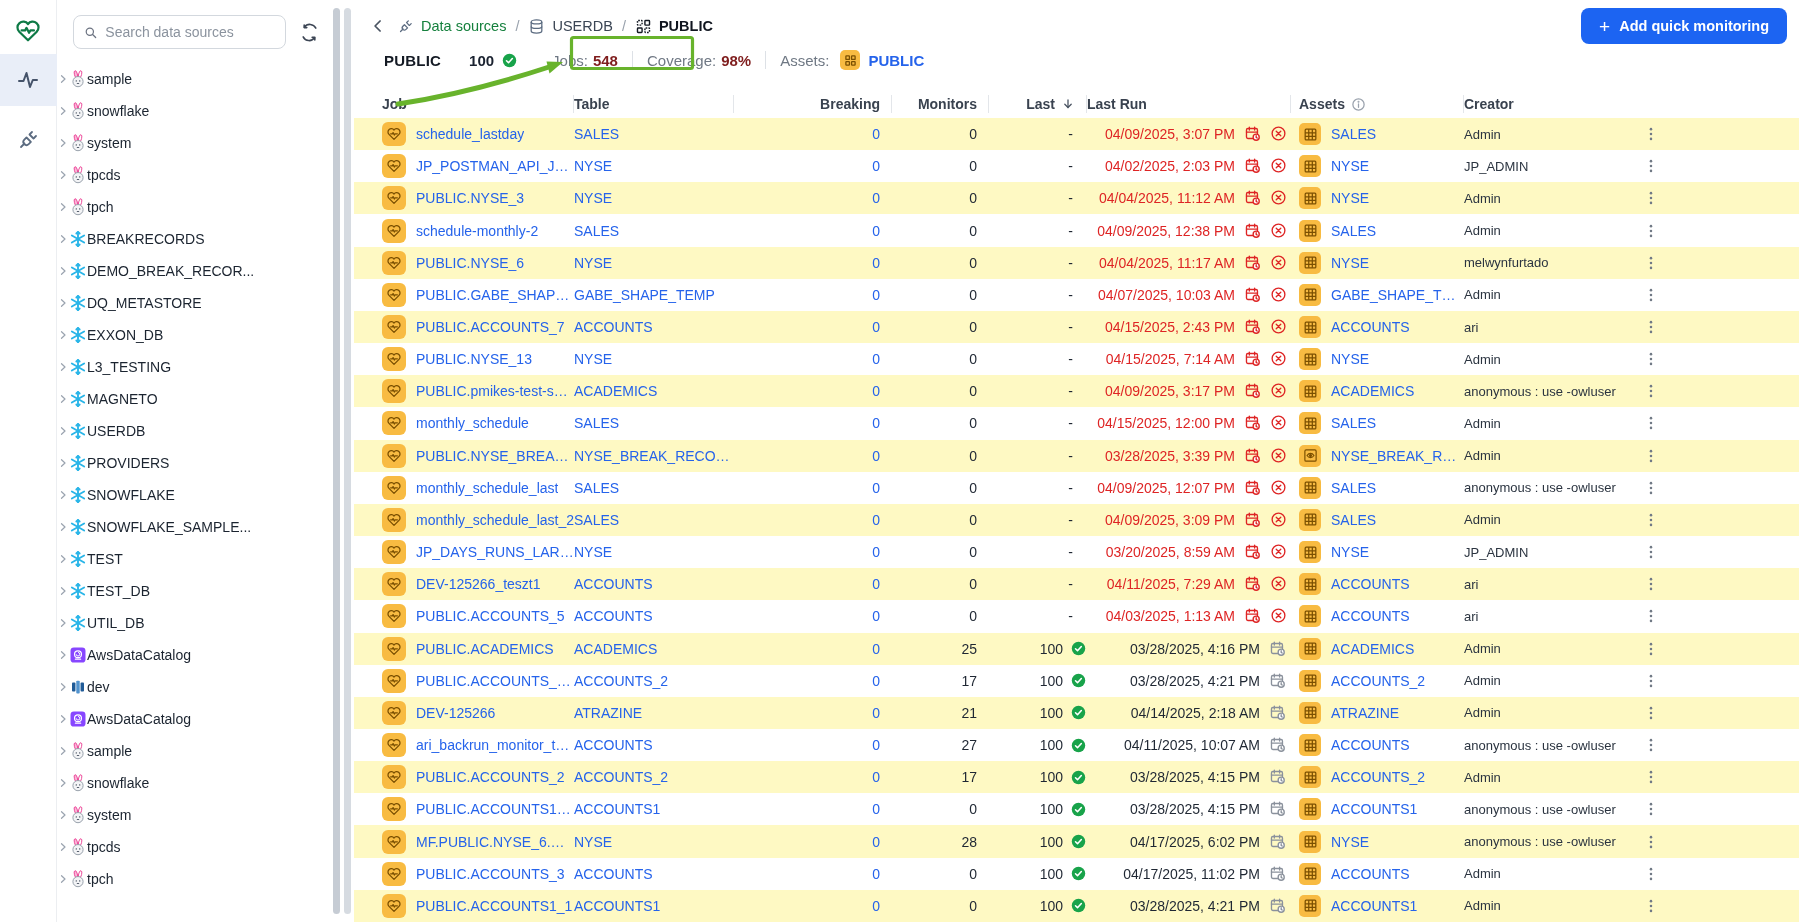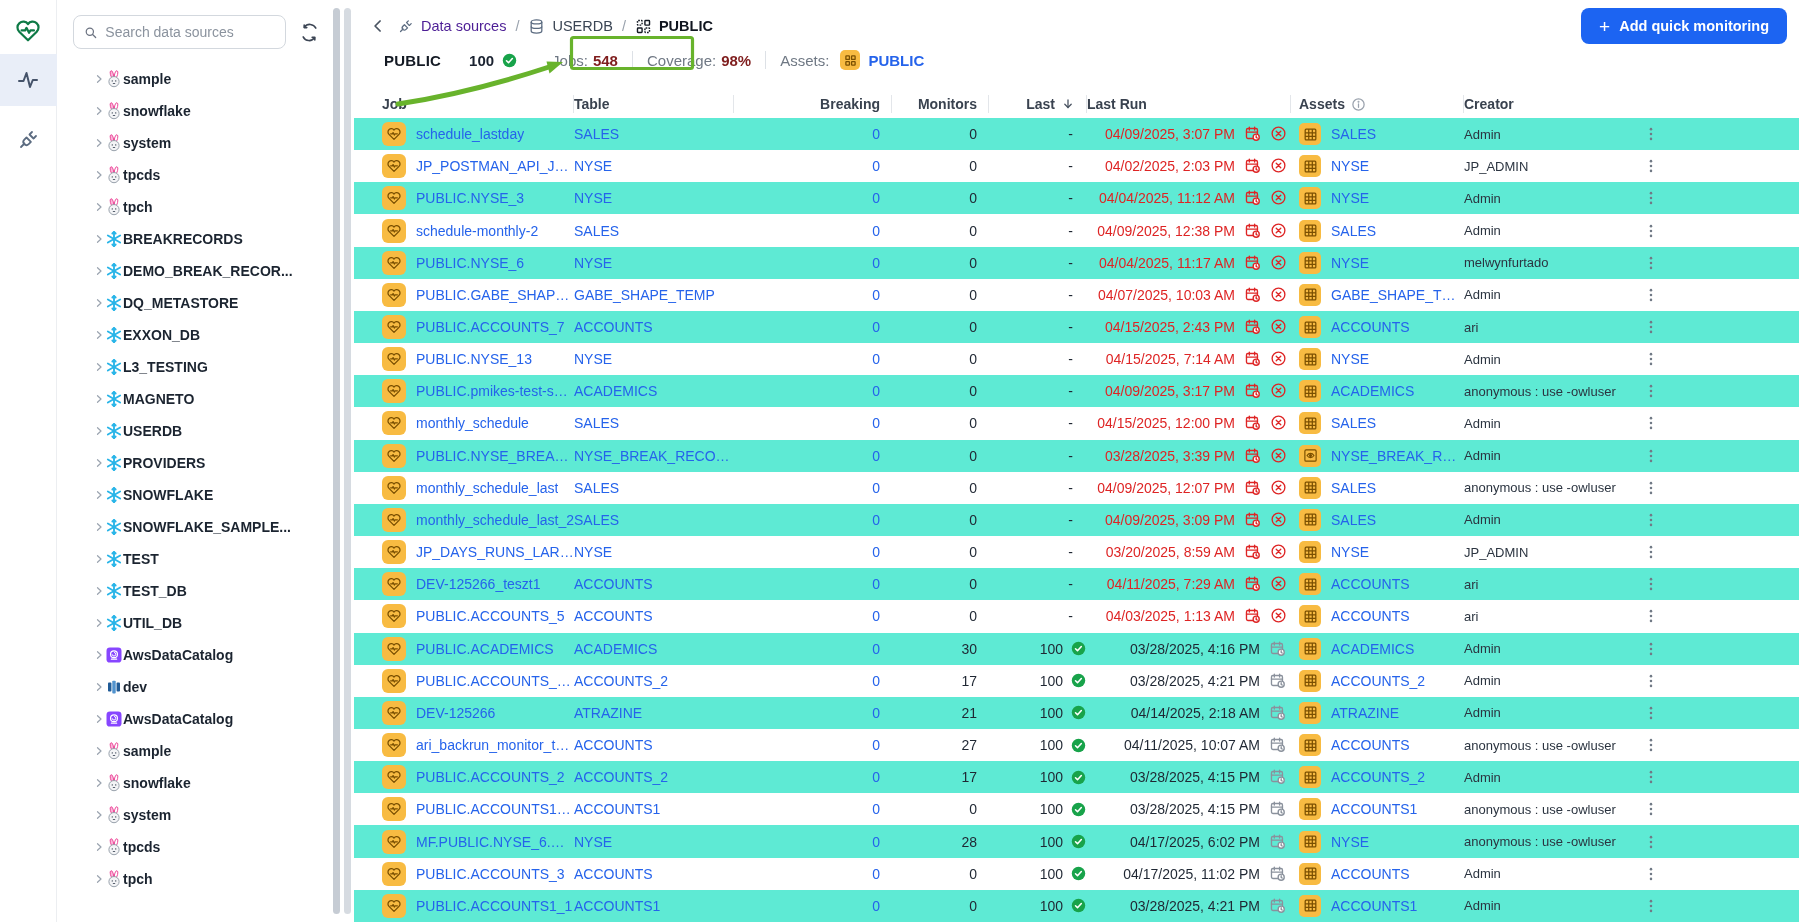--- a/index.html
+++ b/index.html
@@ -15,37 +15,37 @@
   .rail .rail-btn.sel { background:#e9eef8; }
 
   
   .sidebar { width:273px; flex:0 0 273px; height:100%; background:#fff; position:relative; overflow:hidden; }
   .search-row { display:flex; align-items:center; padding:15px 10px 6px 16px; gap:12px; }
   .search-box { flex:1; height:34px; border:1px solid #d3d8de; border-radius:8px; display:flex; align-items:center; padding:0 10px; gap:8px; background:#fff; }
   .search-box input { border:none; outline:none; width:100%; font-size:14px; color:#30384a; font-family:"Liberation Sans",sans-serif; }
   .search-box input::placeholder { color:#8b939e; }
   .refresh-btn { width:22px; height:22px; display:flex; align-items:center; justify-content:center; cursor:pointer; flex:0 0 22px; }
   .tree { padding-top:8px; }
-  .tree-item { height:32px; display:flex; align-items:center; padding-left:36px; cursor:pointer;font-weight:bold; }
+  .tree-item { height:32px; display:flex; align-items:center; cursor:pointer; }
   .tw { width:12px; height:12px; flex:0 0 12px; display:flex; }
   .ti { width:18px; height:18px; flex:0 0 18px; display:flex; }
   .tree-item .lbl { font-size:14px; color:#1b2430; white-space:nowrap; }
 
   
   .scrollzone { width:24px; flex:0 0 24px; height:100%; position:relative; background:#fff; }
   .sbar { position:absolute; top:8px; bottom:8px; width:7px; border-radius:4px; }
   .sbar.b1 { left:3px;  background:#c6ccd4; }
   .sbar.b2 { left:14px; background:#d6dbe1; }
 
   
   .main { flex:1; position:relative; height:100%; background:#fff; }
   .crumb-row { display:flex; align-items:center; gap:9px; padding:14px 0 0 14px; height:38px; font-size:14.5px; }
   .back { width:20px; height:20px; display:flex; cursor:pointer; }
   .crumb { display:flex; align-items:center; gap:7px; cursor:pointer; }
-  .crumb .txt { color:#4c1d95; }
+  .crumb .txt { color:#15803d; }
   .crumb.c2 .txt { color:#3a4554; }
   .crumb.cur .txt { color:#10151f; font-weight:700; cursor:default; }
   .slash { color:#99a2ad; }
 
   .stats-row { display:flex; align-items:center; padding-left:30px; height:40px; margin-top:2px; font-size:15px; }
   .s-title { font-weight:700; color:#141a24; letter-spacing:.2px; }
   .s-score { margin-left:28px; display:flex; align-items:center; gap:7px; color:#1a2230; font-weight:600; }
   .s-group { display:flex; align-items:center; gap:5px; }
   .s-label { color:#6f7884; }
   .s-value { color:#7f1d1d; font-weight:600; }
@@ -62,21 +62,21 @@
   
   .grid-cols { display:grid; grid-template-columns:192px 160px 158px 97px 98px 204px 8px 165px 170px 1fr; padding-left:28px; }
   .thead { height:28px; margin-top:10px; align-items:center; }
   .th { font-size:14px; font-weight:600; color:#39424f; position:relative; display:flex; align-items:center; gap:6px; height:100%; }
   .th.r { justify-content:flex-end; padding-right:12px; }
   .th.sep::after { content:''; position:absolute; right:0; top:5px; bottom:5px; width:1px; background:#e3e6ea; }
   .th .sort-ic, .th .info-ic { display:flex; }
 
   .tbody { }
   .trow { height:32.16px; align-items:center; }
-  .trow.stripe { background:#5eead4; }
+  .trow.stripe { background:#fef9c3; }
   .cell { display:flex; align-items:center; font-size:14px; min-width:0; }
   .cell.r { justify-content:flex-end; padding-right:12px; }
   .link { color:#2563eb; text-decoration:none; cursor:pointer; }
   .trunc { white-space:nowrap; overflow:hidden; text-overflow:ellipsis; }
   .job-cell { gap:10px; }
   .jicon { width:24px; height:24px; border-radius:6px; background:#f8bb42; flex:0 0 24px; display:flex; align-items:center; justify-content:center; }
   .mon-val { color:#1f2733; }
   .score-cell { justify-content:flex-end; gap:7px; }
   .score-cell .dash { color:#1f2733; margin-right:14px; }
   .score-cell .sval { color:#1f2733; }
@@ -1659,21 +1659,21 @@
               </svg>
             </span>
        <a class="link trunc">PUBLIC.ACADEMICS</a>
           </div>
           <div class="cell">
        <a class="link trunc">ACADEMICS</a>
           </div>
           <div class="cell r">
        <a class="link">0</a>
           </div>
-          <div class="cell r mon-val">30</div>
+          <div class="cell r mon-val">25</div>
           <div class="cell score-cell">
             <span class="sval">100</span>
             <span class="ck">
               <svg width="17" height="17" viewBox="0 0 24 24">
                 <circle cx="12" cy="12" r="9.5" fill="#18a34a"></circle>
                 <path d="M7.8 12.4l2.8 2.8 5.4-6" stroke="#fff" stroke-width="2.2" fill="none" stroke-linecap="round" stroke-linejoin="round"></path>
               </svg>
             </span>
           </div>
           <div class="cell lastrun ok">

